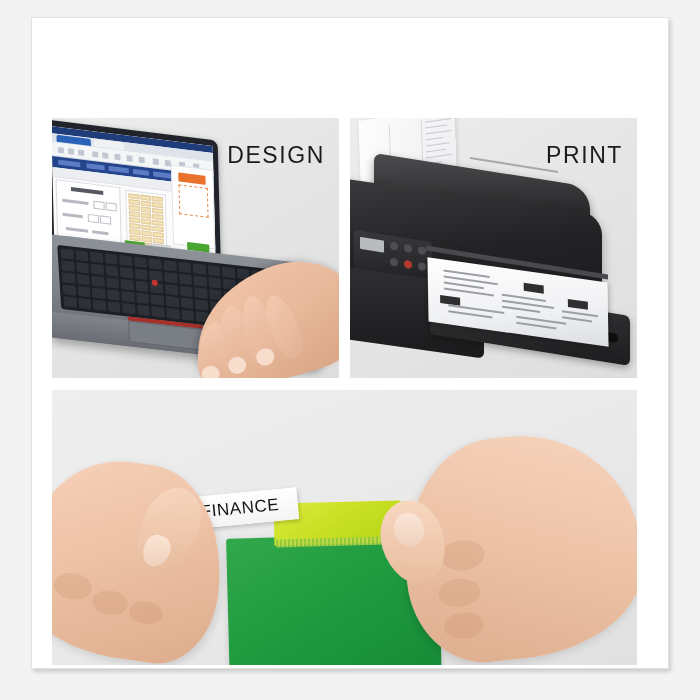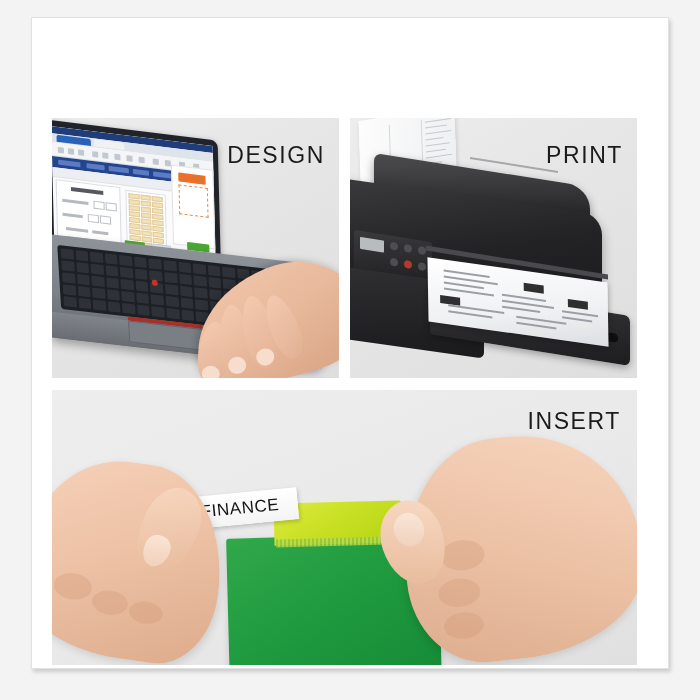--- a/index.html
+++ b/index.html
@@ -562,17 +562,16 @@
 
       <div class="hand-right">
         <div class="knuck" style="left:36px;top:98px;width:44px;height:30px"></div>
         <div class="knuck" style="left:30px;top:136px;width:42px;height:28px"></div>
         <div class="knuck" style="left:32px;top:170px;width:40px;height:26px"></div>
       </div>
       <div class="thumb-r">
         <div class="nail"></div>
       </div>
 
-      <div class="panel-label" id="label-insert">INSERT</div>
     </div>
 
   </div>
 </div>
 
 </body></html>

